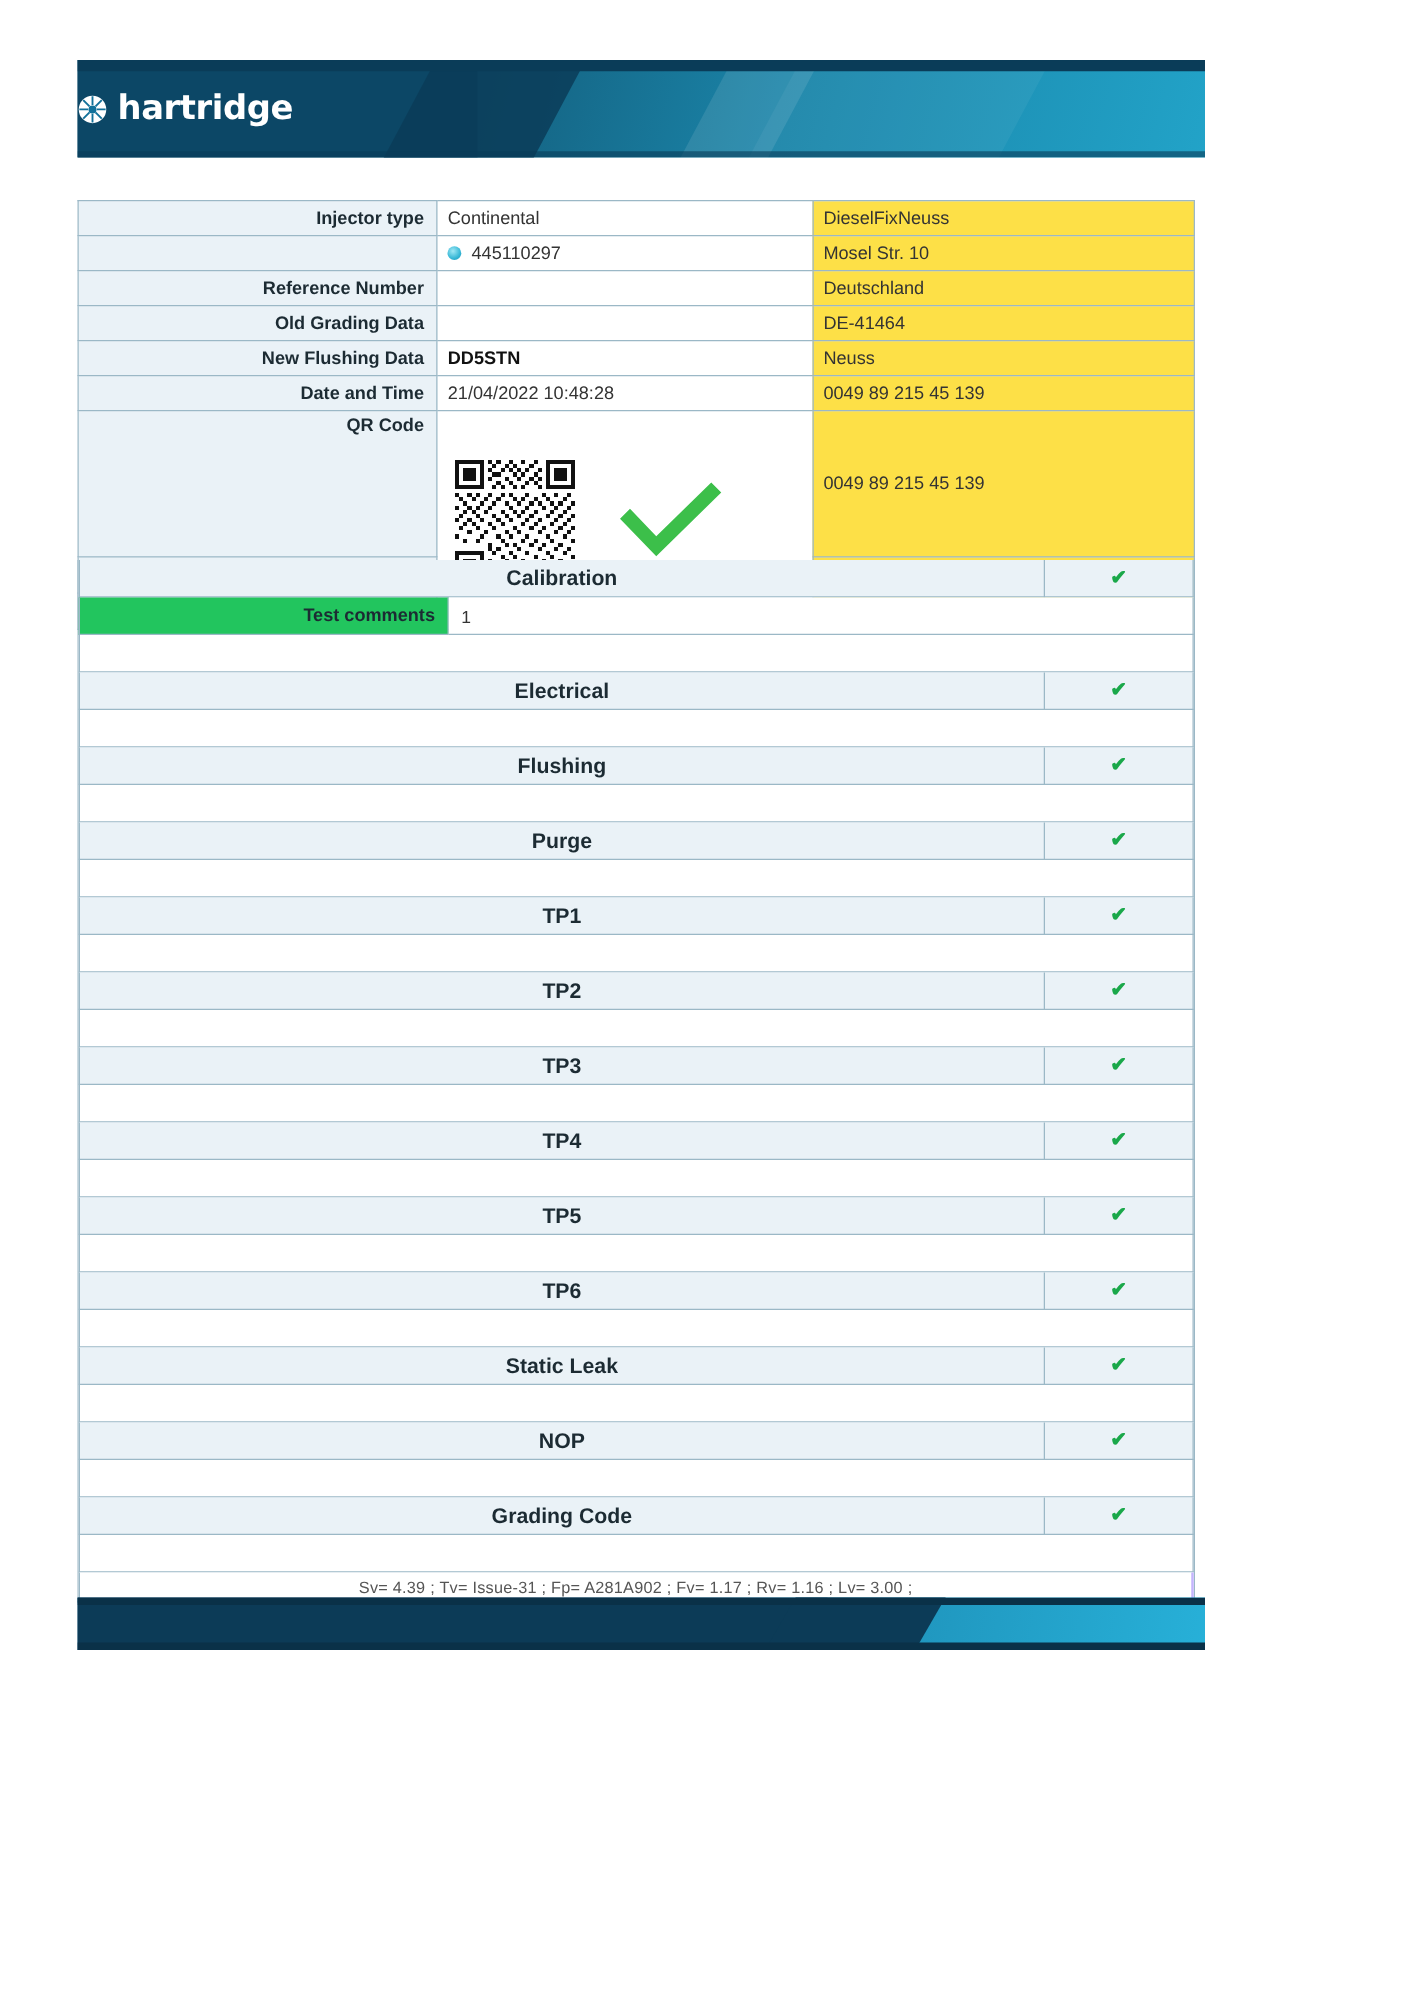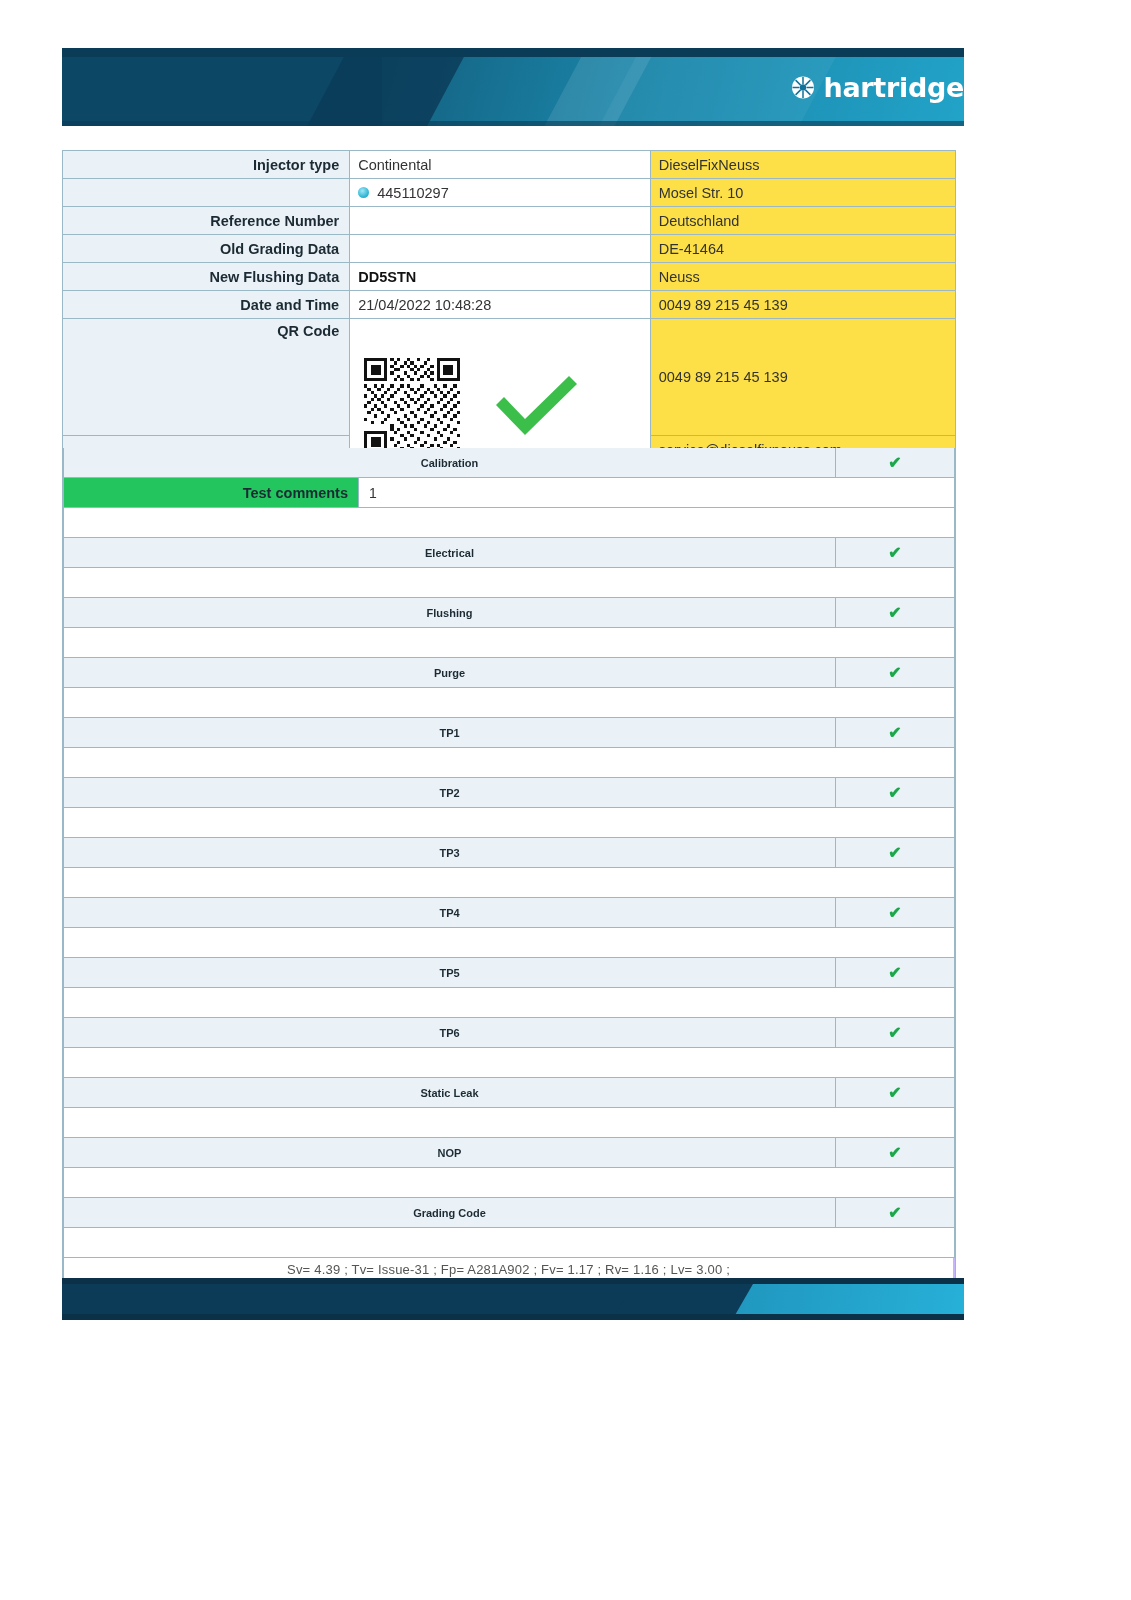--- a/index.html
+++ b/index.html
@@ -64,21 +64,21 @@
     left: 0; bottom: 0; right: 0; height: 5px;
     background: #0a3c58;
     opacity: .6;
   }
   .logo-wrap {
     position: absolute;
     left: 0; right: 0; top: 50%;
     transform: translateY(-50%);
     display: flex;
     align-items: center;
-    justify-content: flex-end;
+    justify-content: flex-start;
     gap: 8px;
   }
   .logo-mark {
     width: 24px; height: 24px;
     flex: 0 0 auto;
   }
   .logo-text {
     color: #ffffff;
     font-size: 27px;
     font-weight: bold;
@@ -115,21 +115,21 @@
   }
   .footer-banner .fstrip-bottom {
     position: absolute; left:0; right:0; bottom:0; height: 6px;
     background: #0a3148;
   }
 
   
   .info-table {
     position: absolute;
     left: 62px;
-    top: 150px;
+    top: 160px;
     width: 894px;
     border-collapse: collapse;
     font-size: 14.5px;
   }
   .info-table td {
     border: 1px solid #9bb8c6;
     height: 27px;
     padding: 0 8px;
     vertical-align: middle;
   }
@@ -204,21 +204,21 @@
   }
   .res-title {
     flex: 1 1 auto;
     border: 1px solid #9bb8c6;
     border-top: none;
     background: #eaf2f7;
     display: flex;
     align-items: center;
     justify-content: center;
     font-weight: bold;
-    font-size: 11px;
+    font-size: 17px;
     color: #1c2b33;
   }
   .res-check {
     flex: 0 0 118px;
     border: 1px solid #9bb8c6;
     border-left: none;
     border-top: none;
     background: #eaf2f7;
     display: flex;
     align-items: center;

